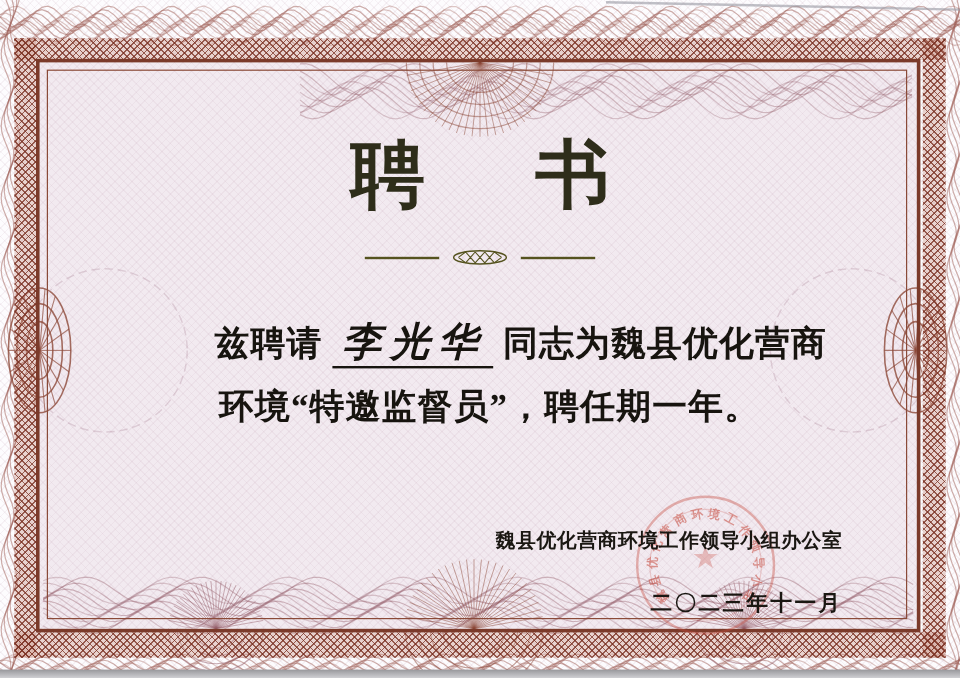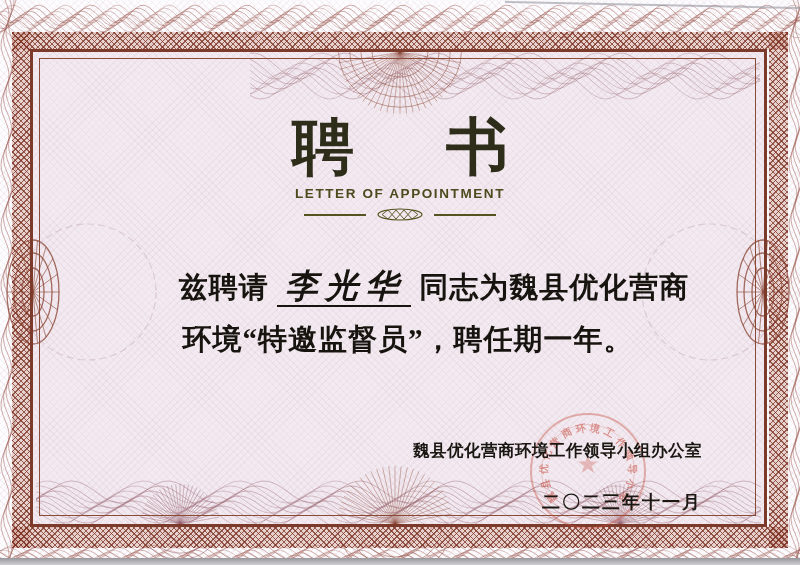--- a/index.html
+++ b/index.html
@@ -317,21 +317,20 @@
 
   <div class="texture"></div>
 
   <div class="content">
 
     <div class="title-row">
       <span class="title-char">聘</span>
       <span class="title-char">书</span>
     </div>
 
-    <div class="subtitle">LETTER OF APPOINTMENT</div>
 
     <div class="divider">
       <span class="line"></span>
       <svg width="48" height="13">
         <ellipse cx="24" cy="6.5" rx="22" ry="5.5" fill="none" stroke="#55531f" stroke-width="1.2"></ellipse>
         <path d="M6,6.5 L12,2 M12,11 L20,2 M20,11 L28,2 M28,11 L36,2 M36,11 L42,6.5
                  M6,6.5 L12,11 M12,2 L20,11 M20,2 L28,11 M28,2 L36,11 M36,2 L42,6.5" stroke="#55531f" stroke-width="0.9" fill="none"></path>
       </svg>
       <span class="line"></span>
     </div>

